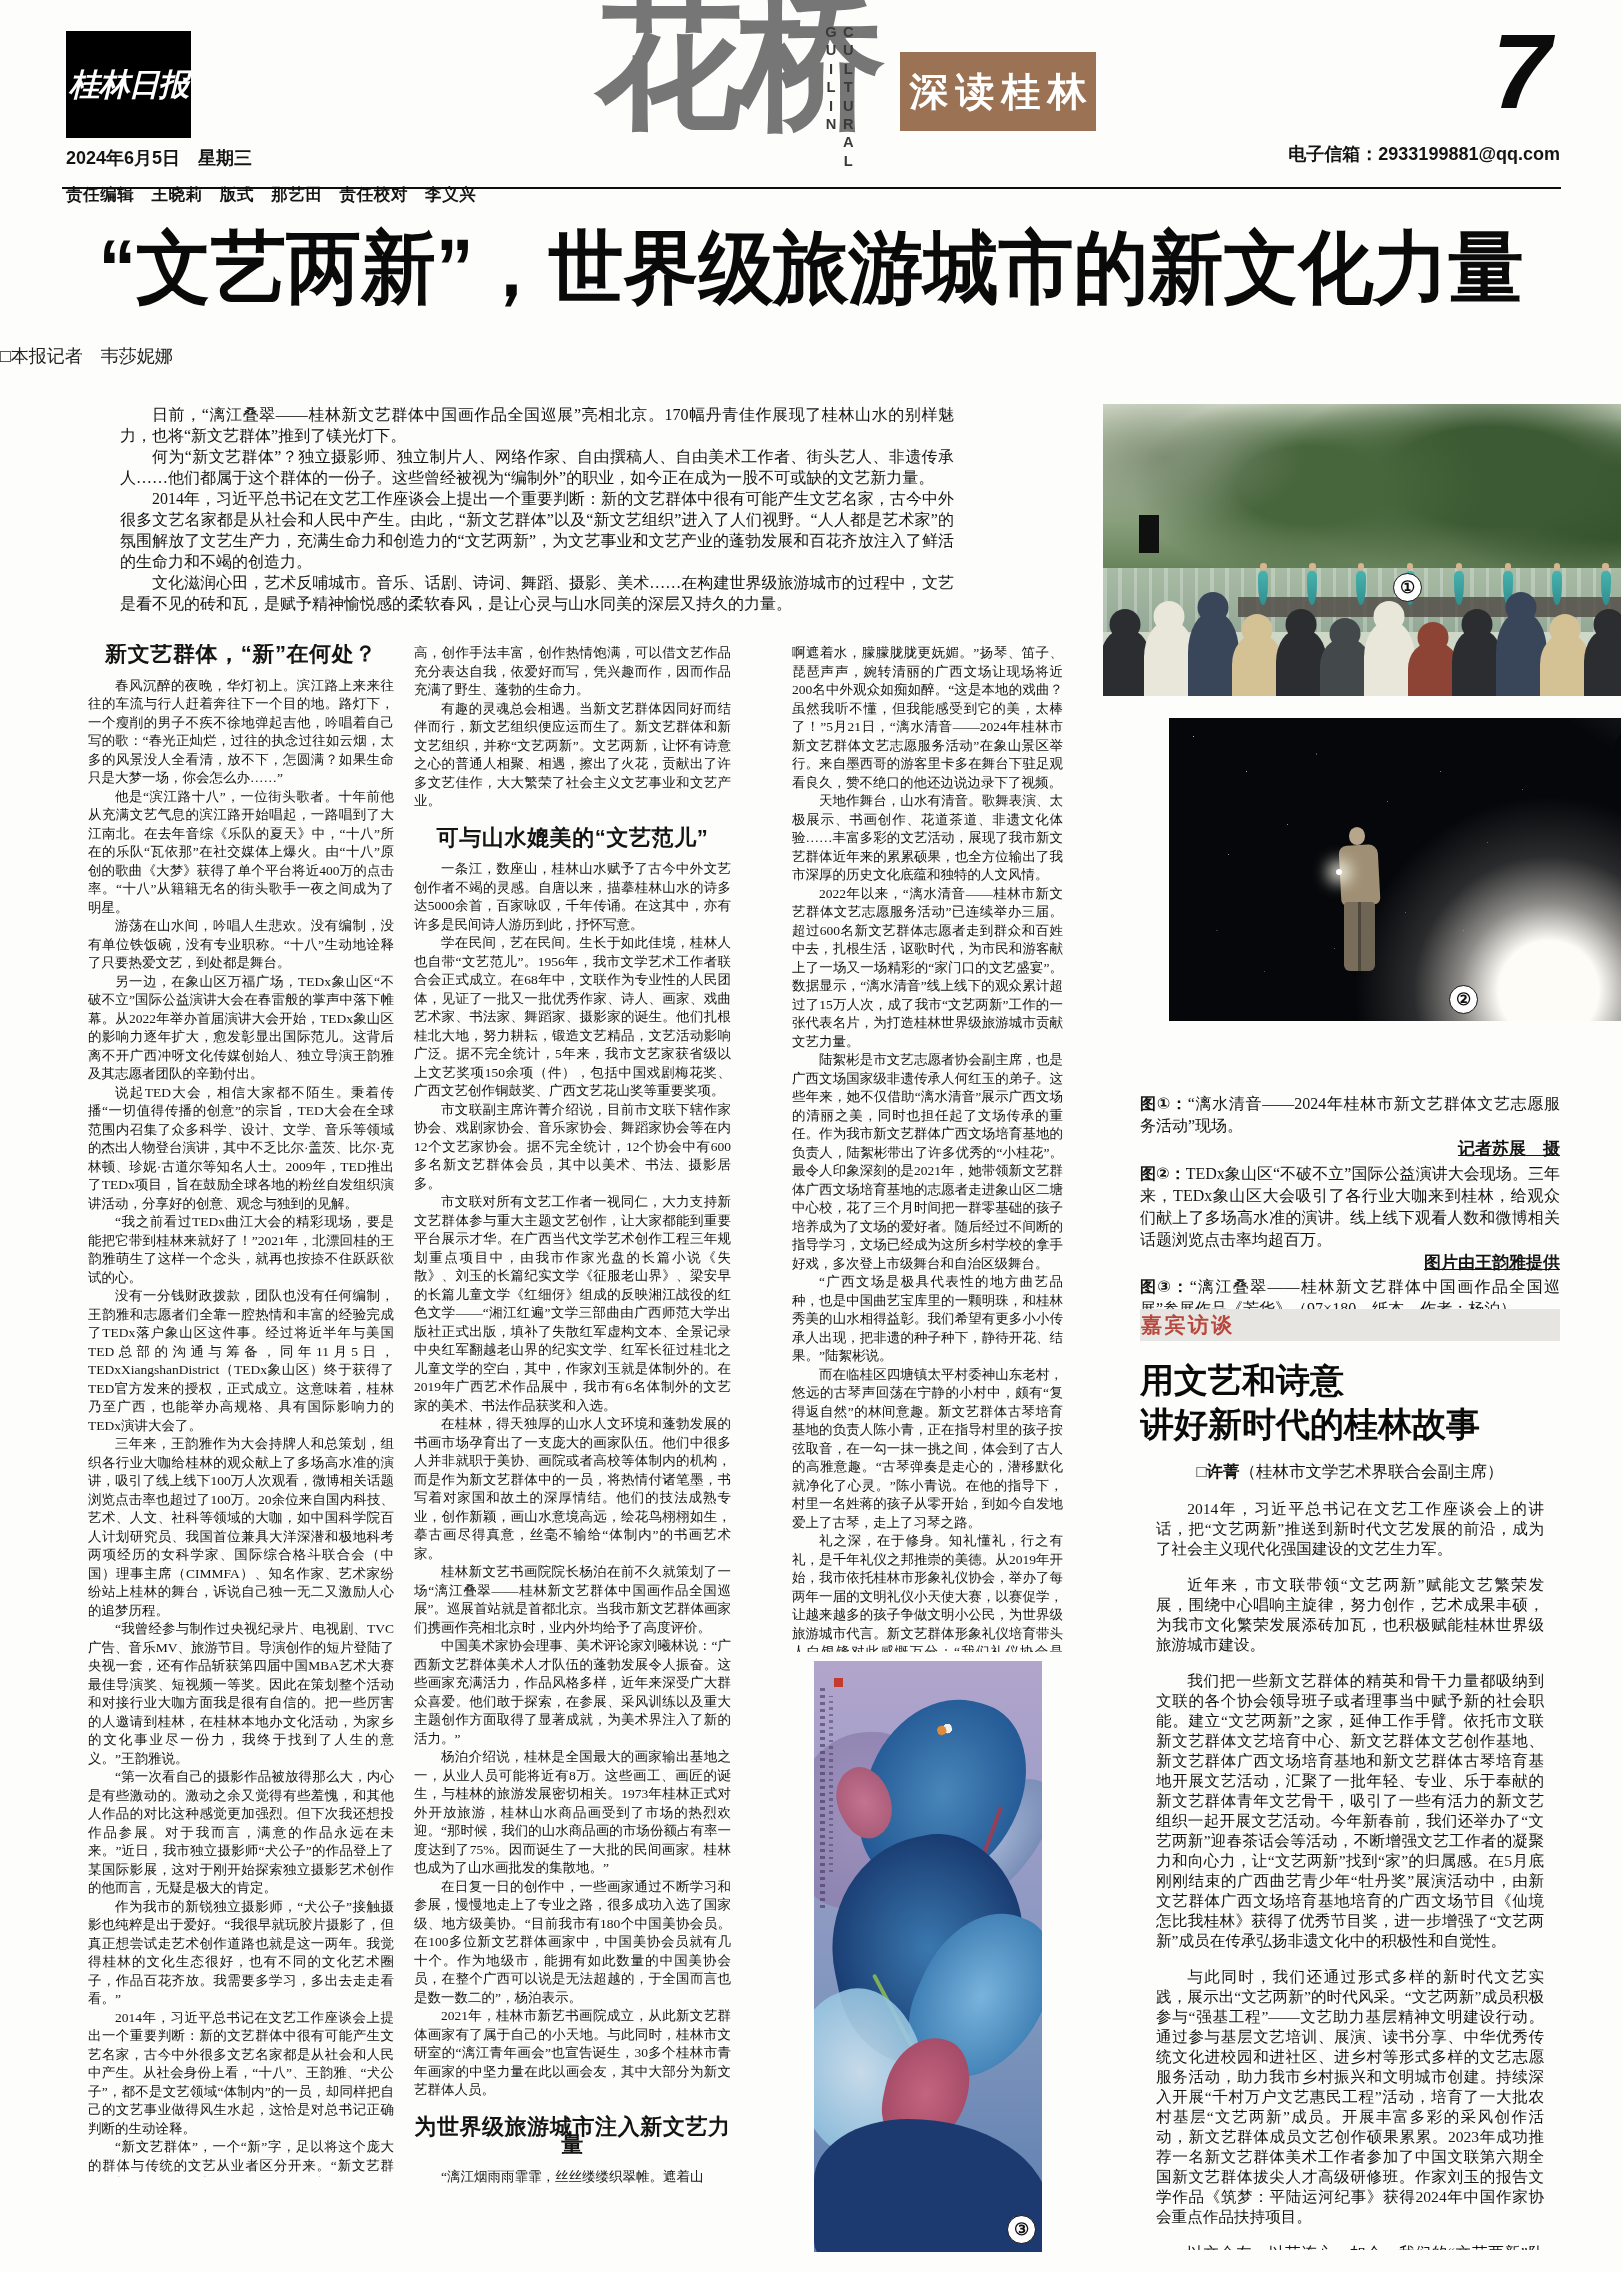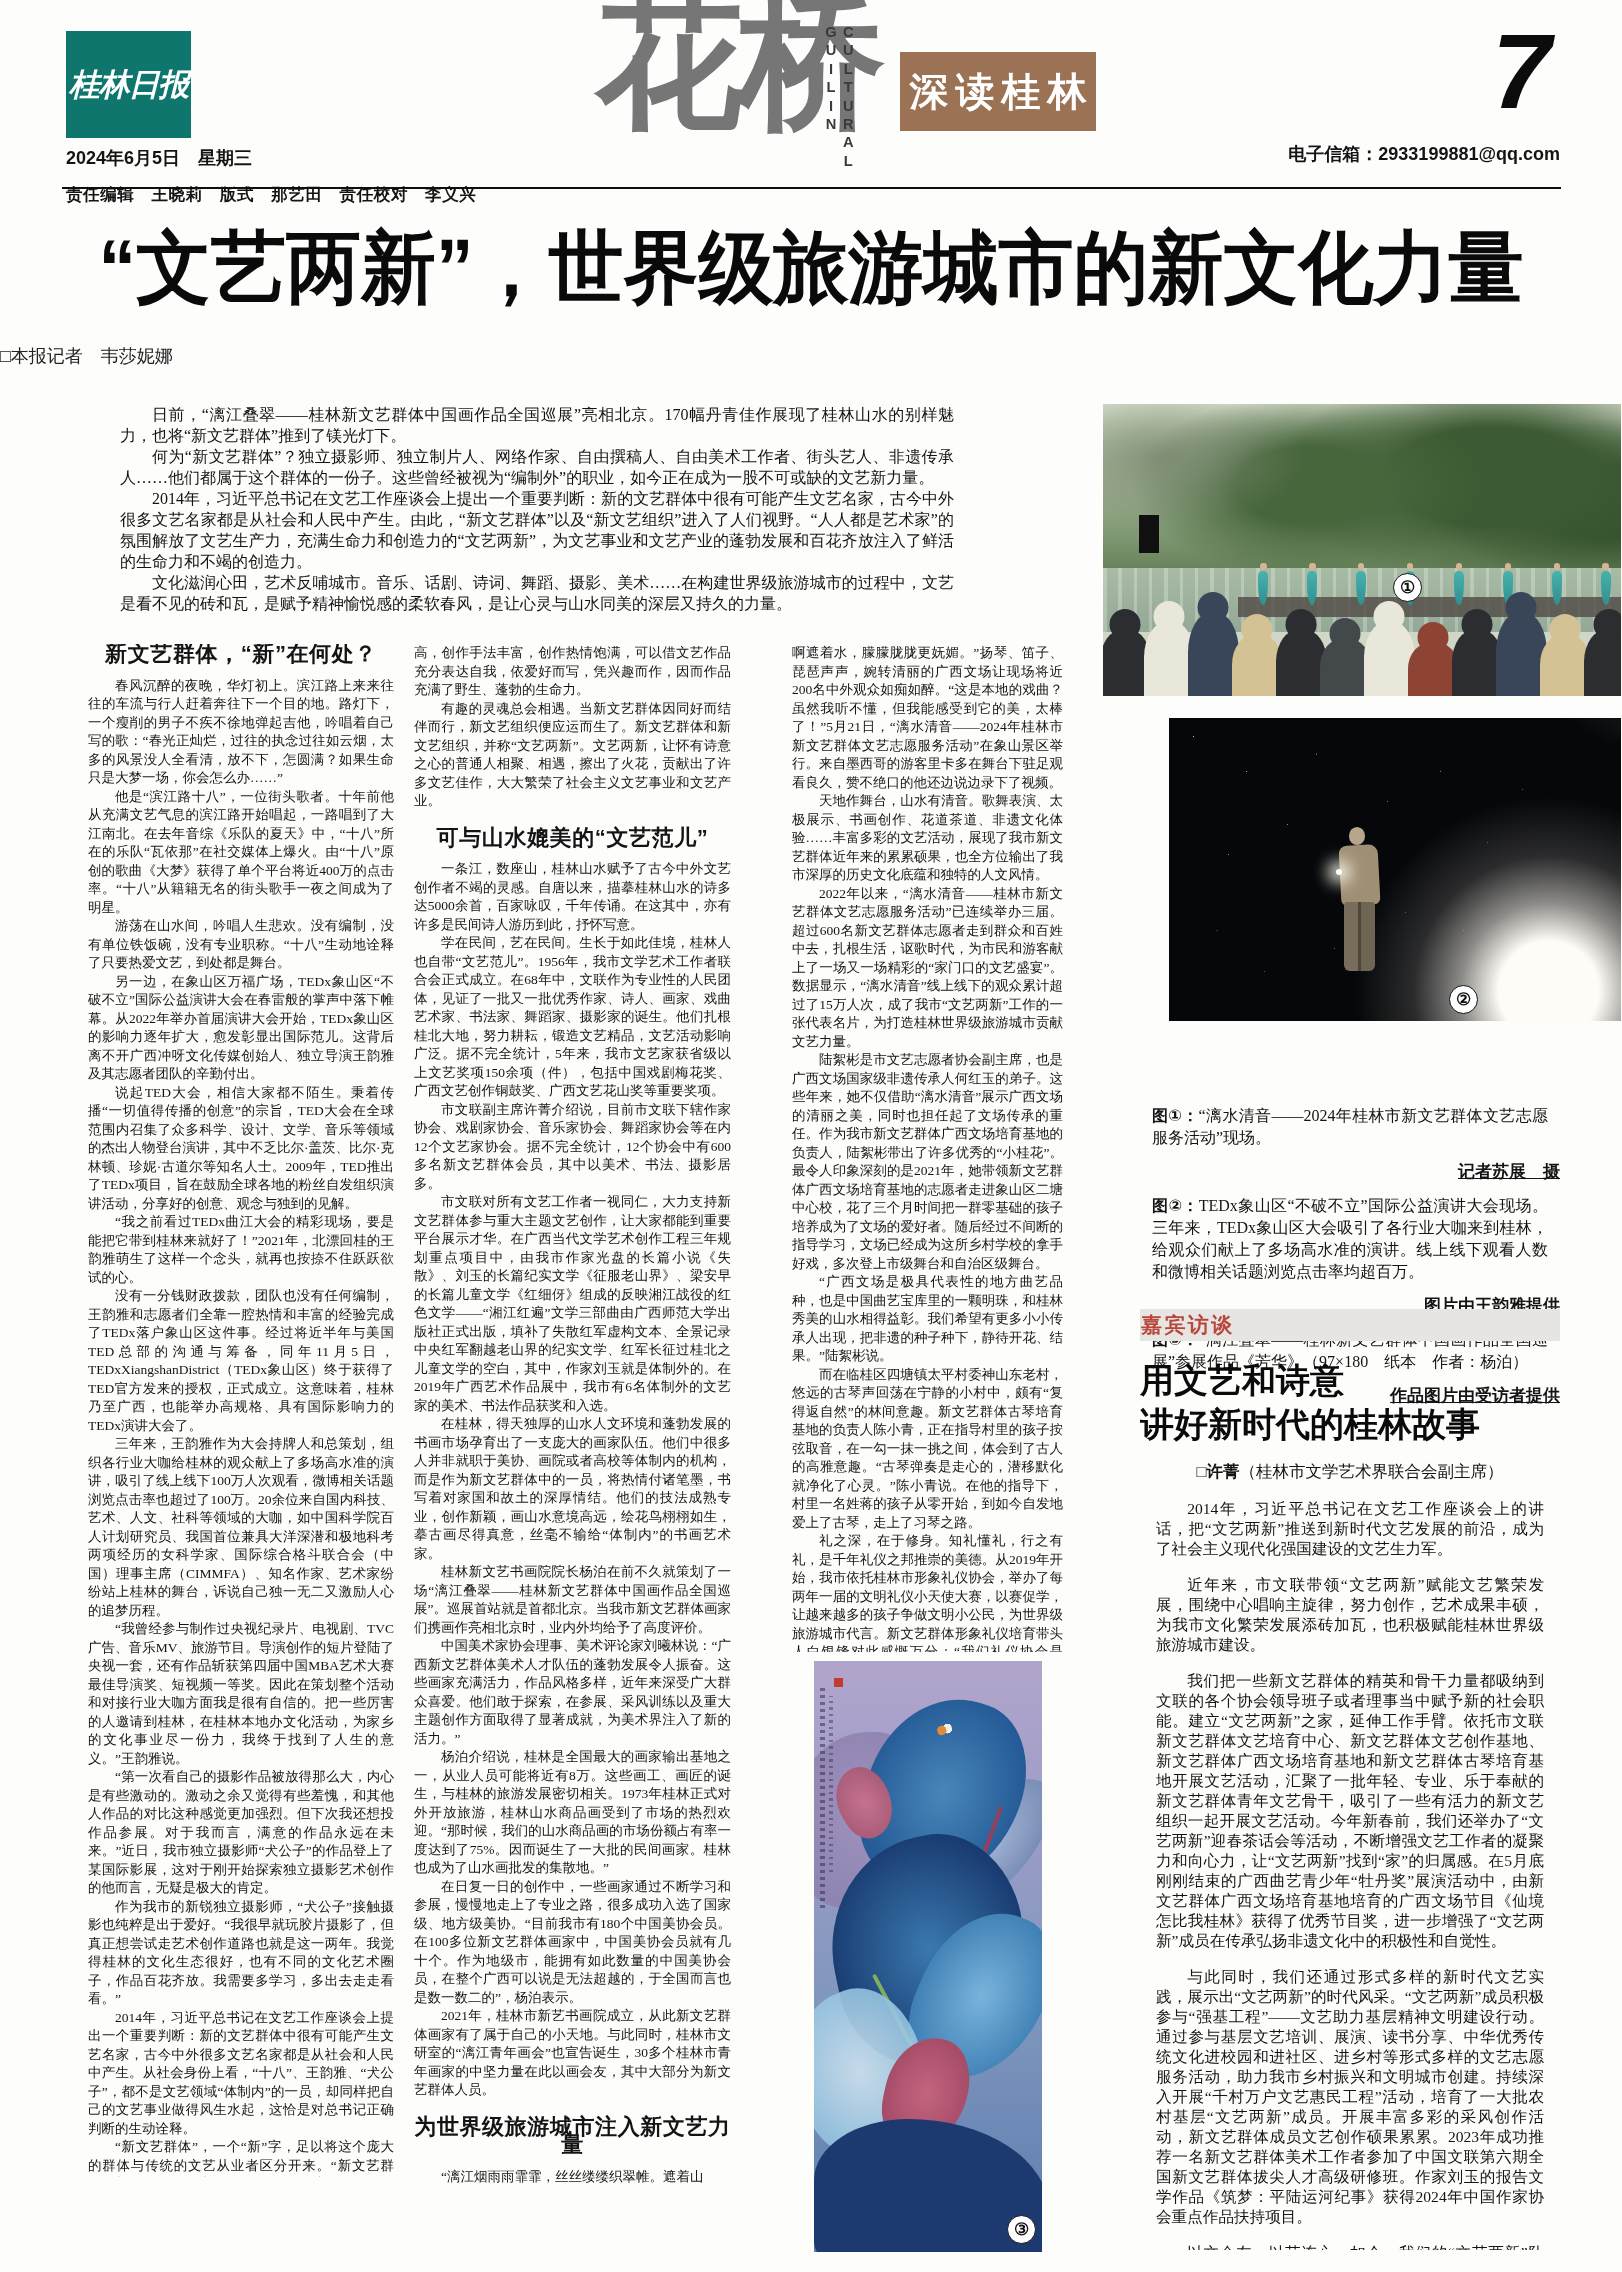--- a/index.html
+++ b/index.html
@@ -5,21 +5,21 @@
   html,body{margin:0;padding:0;}
   body{
     width:1622px;height:2273px;position:relative;background:#fdfdfc;
     font-family:"Liberation Serif","DejaVu Serif",serif;color:#141414;
     -webkit-font-smoothing:antialiased;overflow:hidden;
   }
   .abs{position:absolute;}
   .sans{font-family:"Liberation Sans","DejaVu Sans",sans-serif;}
 
   
-  .logo-box{left:66px;top:31px;width:125px;height:107px;background:#0f766e;
+  .logo-box{left:66px;top:31px;width:125px;height:107px;background:#000000;
     display:flex;align-items:center;justify-content:center;}
   .logo-box span{color:#fff;font-size:31px;font-weight:900;font-style:italic;letter-spacing:-1.2px;}
   .m-date{left:66px;top:146px;font-size:18px;font-weight:700;}
   .m-staff{left:66px;top:184px;font-size:16.5px;font-weight:700;letter-spacing:0.6px;}
   .sec-title{left:596px;top:-17.6px;font-size:147px;font-weight:900;color:#767676;
     letter-spacing:-4.7px;line-height:1.1;}
   .sec-vert{left:823px;top:23.5px;height:147px;display:flex;gap:1.2px;}
   .sec-vert span{writing-mode:vertical-rl;text-orientation:upright;font-size:14.7px;
     font-weight:700;color:#3a3a3a;letter-spacing:2.4px;}
   .sec-tag{left:900px;top:52px;width:196px;height:79px;background:#9c7254;
@@ -103,21 +103,21 @@
   .p2-torso{position:absolute;left:3.5px;top:17.6px;width:39px;height:60px;background:#9f8f74;
     border-radius:8.2px 9.4px 5.9px 5.9px;transform:rotate(-3deg);}
   .p2-legs{position:absolute;left:8.2px;top:75px;width:31px;height:69px;
     background:linear-gradient(90deg,#786d5a 46%,#4d463a 46% 54%,#6f6554 54%);
     border-radius:3.5px 3.5px 5.9px 5.9px;}
   .p2-light{position:absolute;left:0px;top:42px;width:5.9px;height:5.9px;border-radius:50%;
     background:#fff;box-shadow:0 0 15.3px 8.2px rgba(255,255,240,.85);}
 
   
   .captions{left:1140px;top:1093px;width:420px;font-size:16px;line-height:22px;text-align:justify;}
-  .captions .cap{margin:12px;}
+  .captions .cap{margin:0;}
   .captions .cap b{font-family:"Liberation Sans","DejaVu Sans",sans-serif;font-weight:700;}
   .captions .credit{text-align:right;font-weight:700;margin:1.2px 0 2.4px;
     font-family:"Liberation Sans","DejaVu Sans",sans-serif;font-size:17px;text-decoration:underline;}
 
   
   .interview{left:1140px;top:1309px;width:420px;height:941px;overflow:hidden;}
   .iv-bar{width:100%;height:32px;background:#e7e5e1;display:flex;align-items:center;}
   .iv-bar span{color:#b8463c;font-size:21px;font-weight:900;letter-spacing:2.4px;padding-left:1px;
     font-family:"Liberation Sans","DejaVu Sans",sans-serif;}
   .iv-title{margin-top:17.6px;text-align:left;font-size:34px;font-weight:900;line-height:1.3;color:#0a0a0a;}

